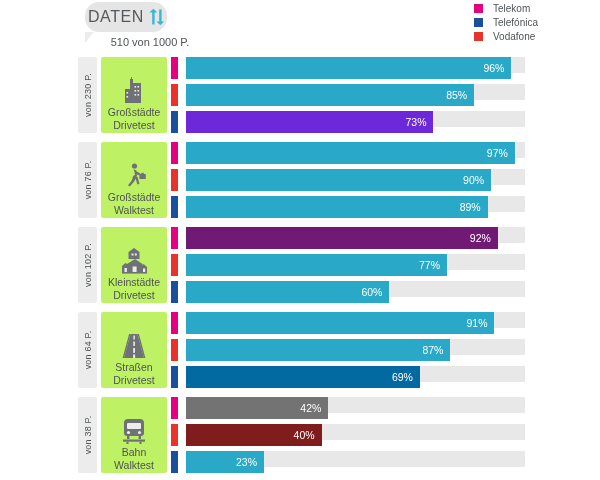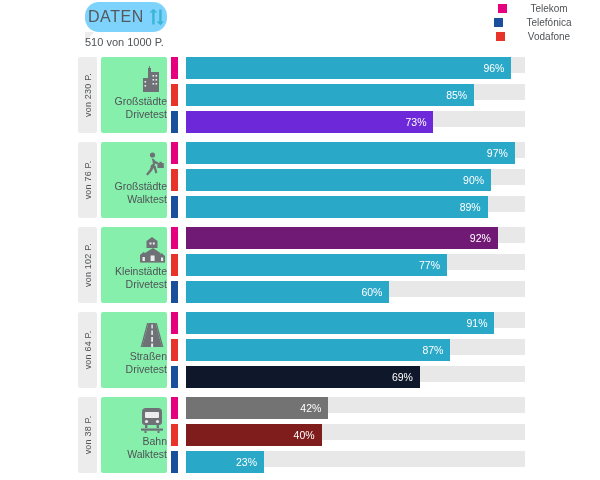--- a/index.html
+++ b/index.html
@@ -22,21 +22,21 @@
     top: 0;
     width: 600px;
     height: 55px;
   }
   #daten-badge {
     position: absolute;
     left: 85px;
     top: 2px;
     width: 82px;
     height: 30px;
-    background: #7dd3fc;
+    background: #e5e5e5;
     border-radius: 14px;
     display: flex;
     align-items: center;
     justify-content: center;
     gap: 4px;
   }
   #daten-badge .daten-label {
     font-size: 16px;
     color: #55585c;
     letter-spacing: 0.6px;
@@ -56,38 +56,38 @@
     width: 0;
     height: 0;
     border-left: 9px solid #ececec;
     border-bottom: 11px solid transparent;
   }
   #points-label {
     position: absolute;
     left: 85px;
     top: 36px;
     width: 130px;
+    text-align: center;
     font-size: 11px;
     color: #4f5356;
   }
 
   
   #legend {
     position: absolute;
     right: 8px;
     top: 2px;
     width: 118px;
   }
   .legend-row {
     display: flex;
     align-items: center;
-    gap: 23px;
+    gap: 10px;
     height: 13px;
     margin-bottom: 1px;
-    justify-content: center;
   }
   .legend-swatch {
     width: 9px;
     height: 9px;
     flex: 0 0 9px;
   }
   .legend-text {
     font-size: 10px;
     color: #4f5356;
     white-space: nowrap;
@@ -123,27 +123,27 @@
     font-size: 9px;
     color: #4f5356;
     letter-spacing: 0.2px;
   }
   .row-cat {
     position: absolute;
     left: 101px;
     top: 2px;
     width: 66px;
     height: 76px;
-    background: #86efac;
+    background: #bef264;
     border-radius: 2px;
     display: flex;
     flex-direction: column;
-    align-items: flex-end;
+    align-items: center;
     justify-content: flex-start;
-    padding-top: 8px;
+    padding-top: 19px;
     box-sizing: border-box;
   }
   .cat-icon {
     width: 30px;
     height: 30px;
     line-height: 0;
   }
   .cat-line {
     font-size: 10.5px;
     color: #4f5356;
@@ -399,21 +399,21 @@
           <span class="op-swatch" style="background:#e8332a"></span>
           <span class="track">
             <span class="fill" style="width:78%;background:#29a8c8">
               <span class="val">87%</span>
             </span>
           </span>
         </div>
         <div class="bar-row">
           <span class="op-swatch" style="background:#1a4f9c"></span>
           <span class="track">
-            <span class="fill" style="width:69%;background:#0f172a">
+            <span class="fill" style="width:69%;background:#0369a1">
               <span class="val">69%</span>
             </span>
           </span>
         </div>
       </div>
     </div>
     <div class="row">
       <div class="row-pts">
         <span>von 38 P.</span>
       </div>

